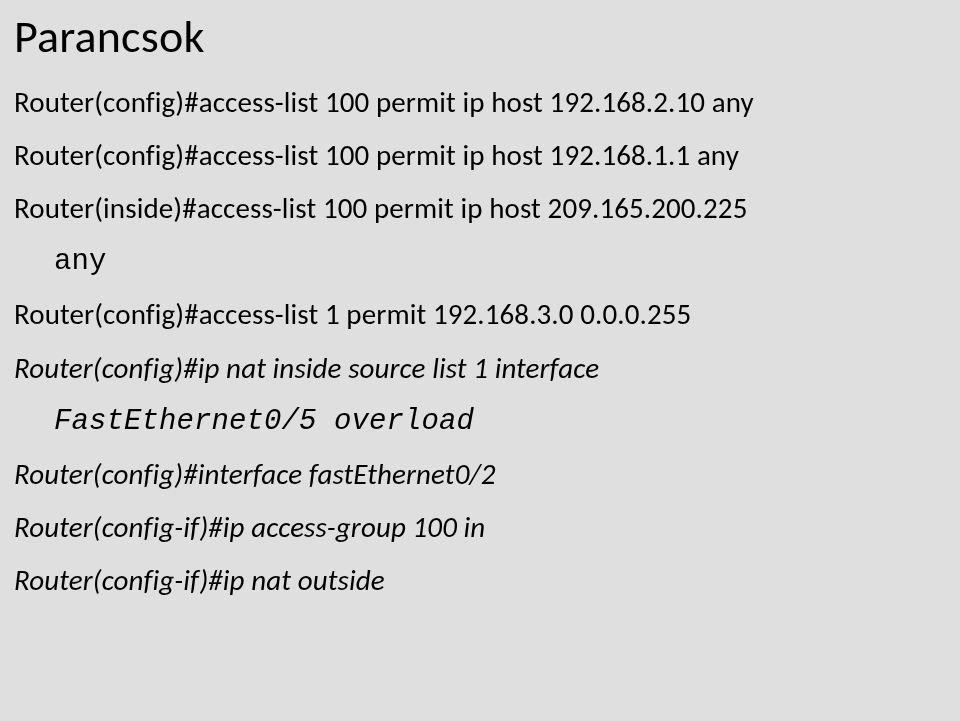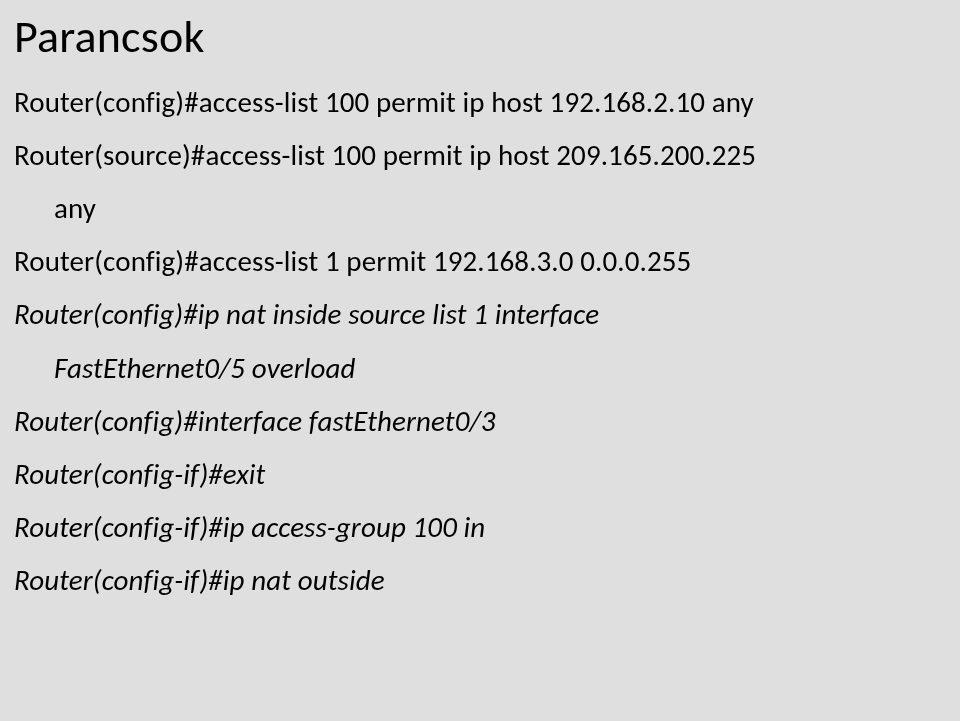--- a/index.html
+++ b/index.html
@@ -24,35 +24,36 @@
     letter-spacing: 0.2px;
   }
   .line {
     font-size: 29px;
     line-height: 1.28;
     margin: 16px 0 6px 0;
     letter-spacing: 0.1px;
   }
   .indent {
     padding-left: 40px;
+    font-family: Liberation Mono, monospace;
   }
   .italic {
     font-style: italic;
   }
 </style>
 </head>
 <body>
 
 <div class="slide">
   <h1 class="title">Parancsok</h1>
   <div id="lines">
       <p class="line">Router(config)#access-list 100 permit ip host 192.168.2.10 any</p>
-      <p class="line">Router(source)#access-list 100 permit ip host 209.165.200.225</p>
+      <p class="line">Router(config)#access-list 100 permit ip host 192.168.1.1 any</p>
+      <p class="line">Router(inside)#access-list 100 permit ip host 209.165.200.225</p>
       <p class="line indent">any</p>
       <p class="line">Router(config)#access-list 1 permit 192.168.3.0 0.0.0.255</p>
       <p class="line italic">Router(config)#ip nat inside source list 1 interface</p>
       <p class="line italic indent">FastEthernet0/5 overload</p>
-      <p class="line italic">Router(config)#interface fastEthernet0/3</p>
-      <p class="line italic">Router(config-if)#exit</p>
+      <p class="line italic">Router(config)#interface fastEthernet0/2</p>
       <p class="line italic">Router(config-if)#ip access-group 100 in</p>
       <p class="line italic">Router(config-if)#ip nat outside</p>
     </div>
 </div>
 
 </body></html>

